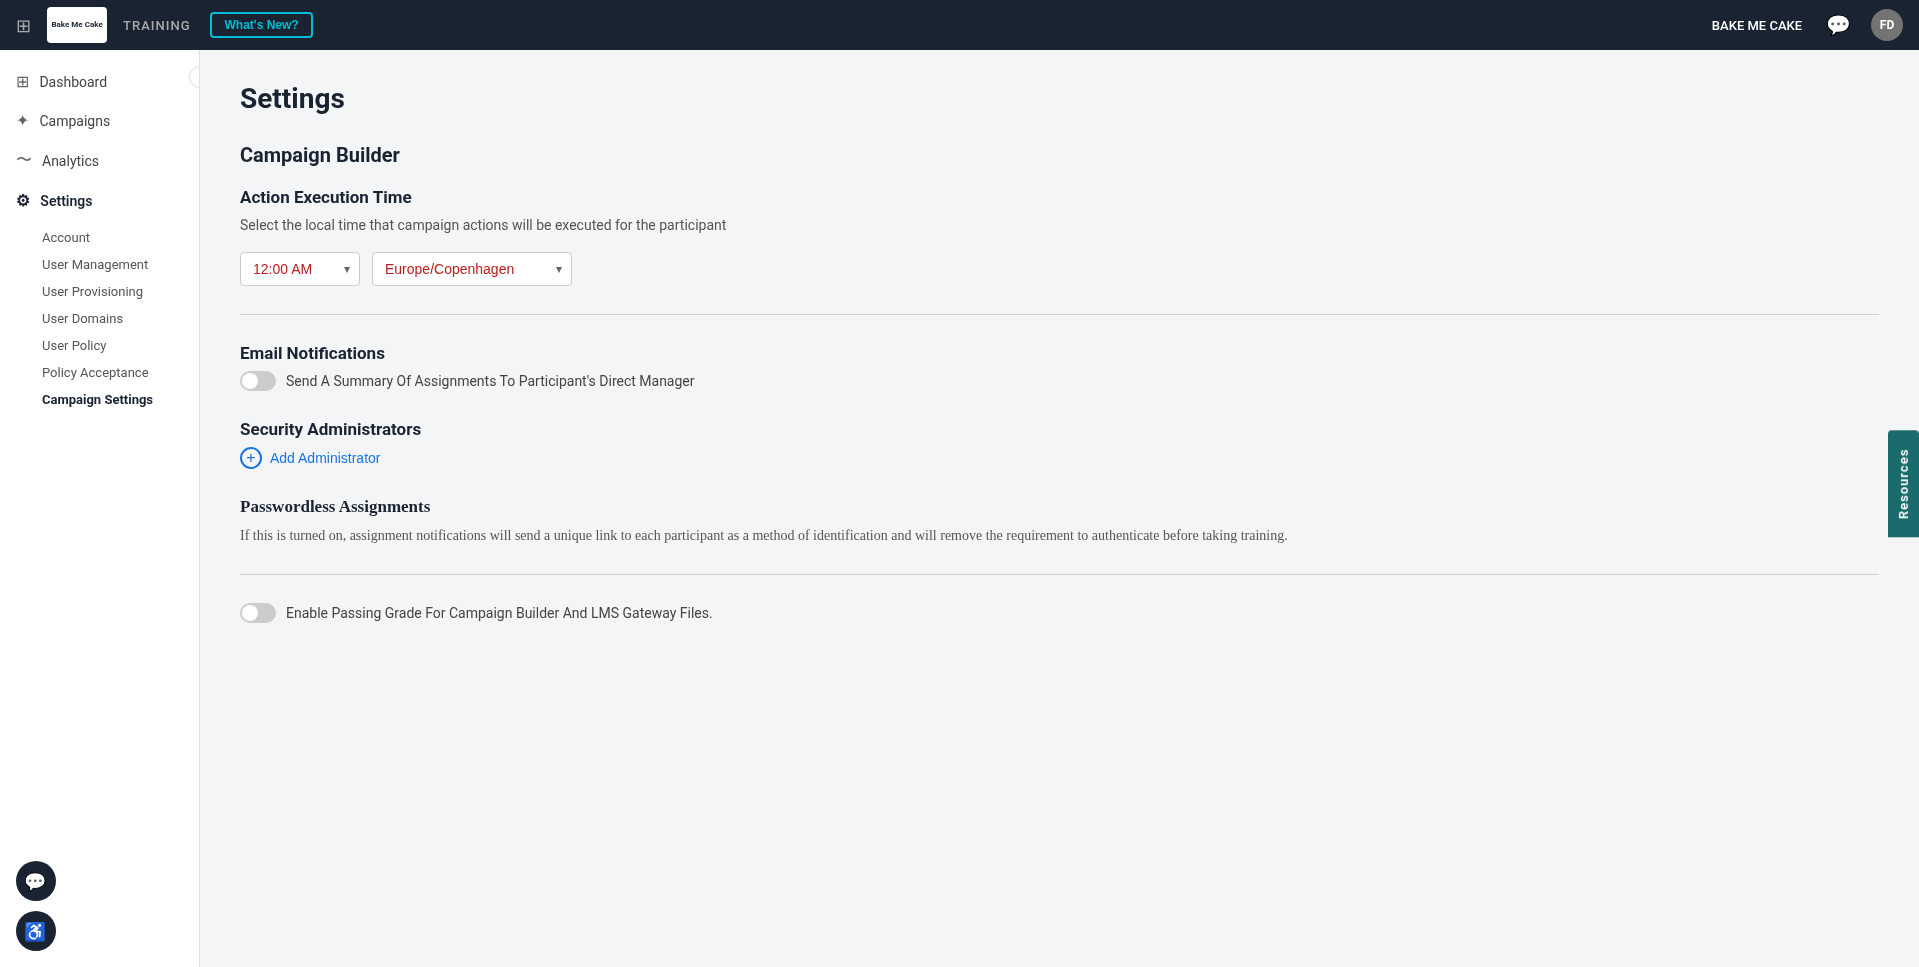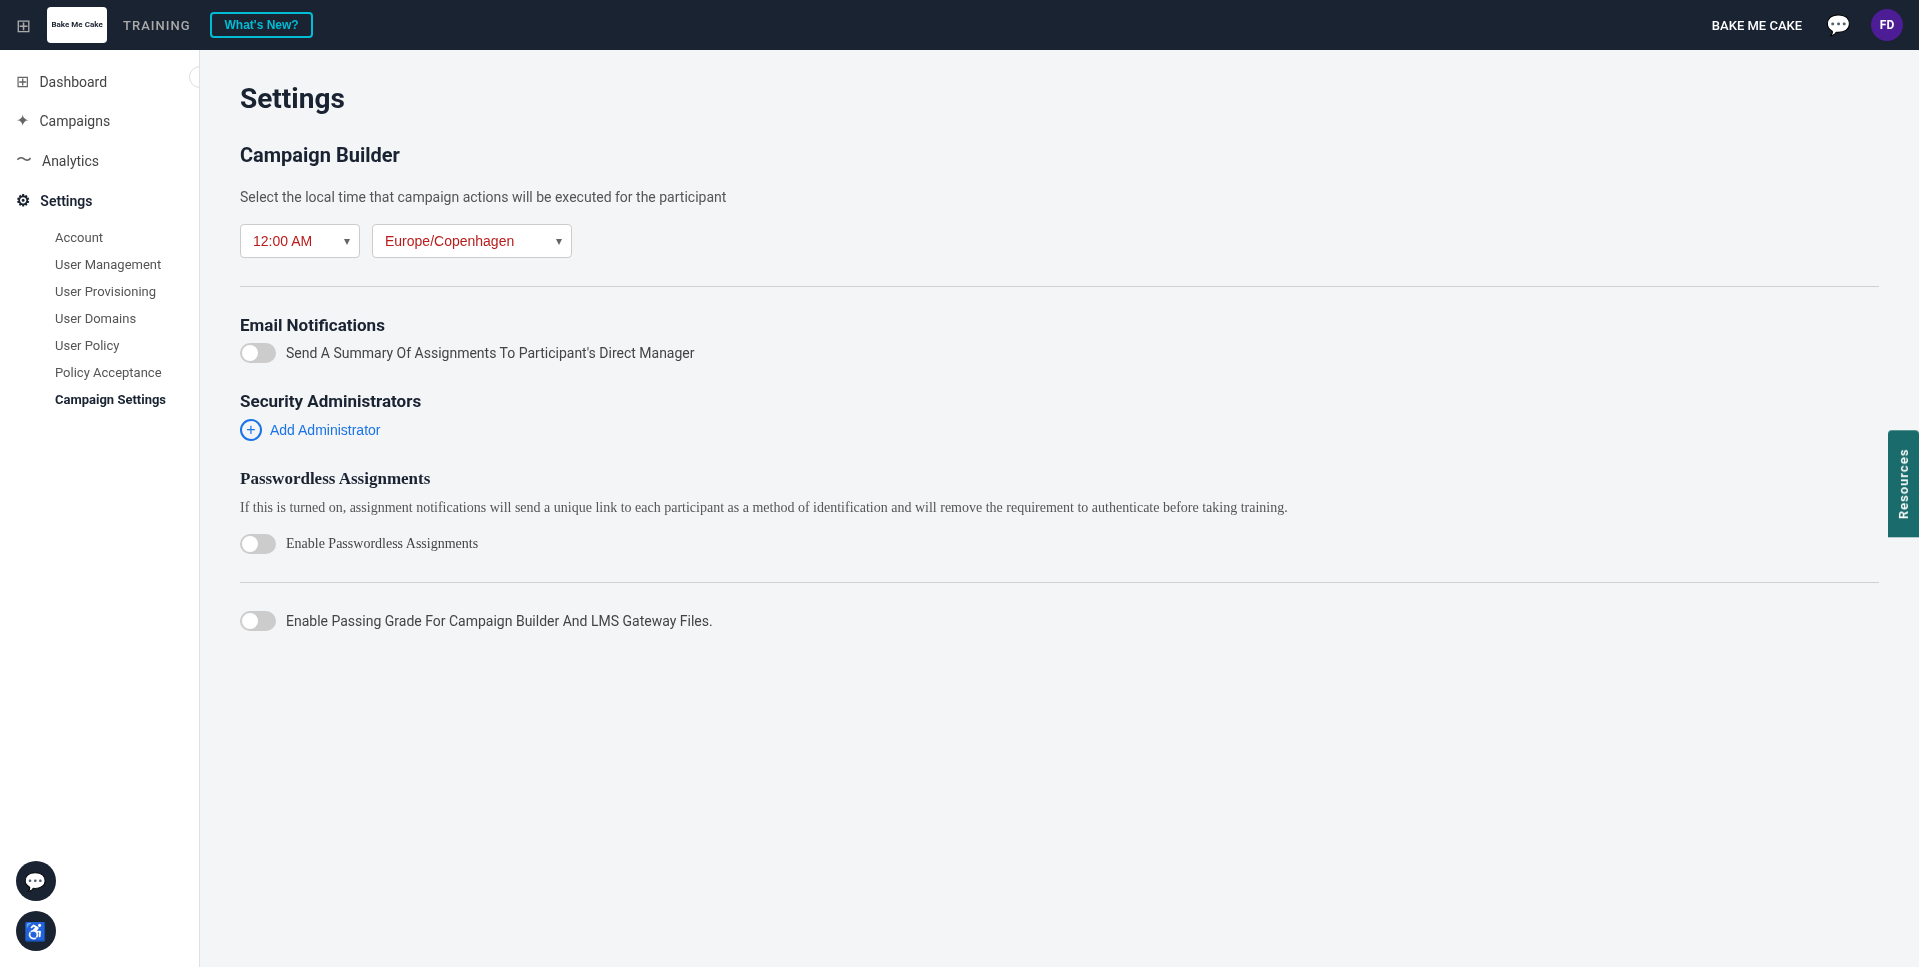--- a/index.html
+++ b/index.html
@@ -28,21 +28,21 @@
       border-radius: 4px;
       padding: 4px 12px;
       font-size: 12px;
       font-weight: 600;
       cursor: pointer;
       margin-left: 8px;
     }
     .topnav-spacer { flex: 1; }
     .topnav-brand { color: white; font-size: 13px; font-weight: 500; margin-right: 12px; }
     .topnav-chat-icon { color: #aaa; font-size: 20px; cursor: pointer; margin-right: 8px; }
-    .topnav-avatar { background: #4c1d95; color: white; border-radius: 50%; width: 32px; height: 32px; display: flex; align-items: center; justify-content: center; font-size: 12px; font-weight: bold; cursor: pointer; }
+    .topnav-avatar { background: #737373; color: white; border-radius: 50%; width: 32px; height: 32px; display: flex; align-items: center; justify-content: center; font-size: 12px; font-weight: bold; cursor: pointer; }
 
     
     .main-layout { display: flex; flex: 1; overflow: hidden; }
 
     
     .sidebar {
       background: white;
       width: 200px;
       flex-shrink: 0;
       display: flex;
@@ -76,21 +76,21 @@
       cursor: pointer;
       color: #444;
       font-size: 14px;
       gap: 10px;
     }
     .sidebar-item.active { color: #1a2332; font-weight: 600; }
     .sidebar-item-icon { font-size: 16px; color: #666; }
     .sidebar-item.active .sidebar-item-icon { color: #1a2332; }
     .sidebar-submenu { padding: 4px 0 8px 0; }
     .sidebar-subitem {
-      padding: 6px 16px 6px 55px;
+      padding: 6px 16px 6px 42px;
       font-size: 13px;
       color: #555;
       cursor: pointer;
     }
     .sidebar-subitem.active { font-weight: 700; color: #1a2332; }
     .sidebar-bottom {
       margin-top: auto;
       padding: 16px;
       display: flex;
       flex-direction: column;
@@ -315,20 +315,21 @@
     </div>
   </aside>
 
   <main class="main-content">
     <h1 class="page-title">Settings</h1>
 
     <div class="campaign-builder-section section-block">
       <h2 class="section-title">Campaign Builder</h2>
 
       <div>
+        <h3 class="subsection-title">Action Execution Time</h3>
         <p class="subsection-desc">Select the local time that campaign actions will be executed for the participant</p>
         <div class="selects-row">
           <div class="select-wrapper">
             <select class="select-dropdown">
               <option>12:00 AM</option>
               <option>1:00 AM</option>
               <option>2:00 AM</option>
               <option>6:00 AM</option>
               <option>9:00 AM</option>
               <option>12:00 PM</option>
@@ -359,24 +360,20 @@
         <h3 class="subsection-title">Security Administrators</h3>
         <button class="add-admin-btn">
           <div class="add-admin-icon">+</div>
           <span>Add Administrator</span>
         </button>
       </div>
 
       <div style="margin-top: 28px; font-family: Liberation Serif, serif;">
         <h3 class="subsection-title">Passwordless Assignments</h3>
         <p class="subsection-desc">If this is turned on, assignment notifications will send a unique link to each participant as a method of identification and will remove the requirement to authenticate before taking training.</p>
-        <div class="toggle-row">
-          <div class="toggle"></div>
-          <span class="toggle-label">Enable Passwordless Assignments</span>
-        </div>
       </div>
 
       <hr class="divider">
 
       <div>
         <div class="toggle-row">
           <div class="toggle"></div>
           <span class="toggle-label">Enable Passing Grade For Campaign Builder And LMS Gateway Files.</span>
         </div>
       </div>

